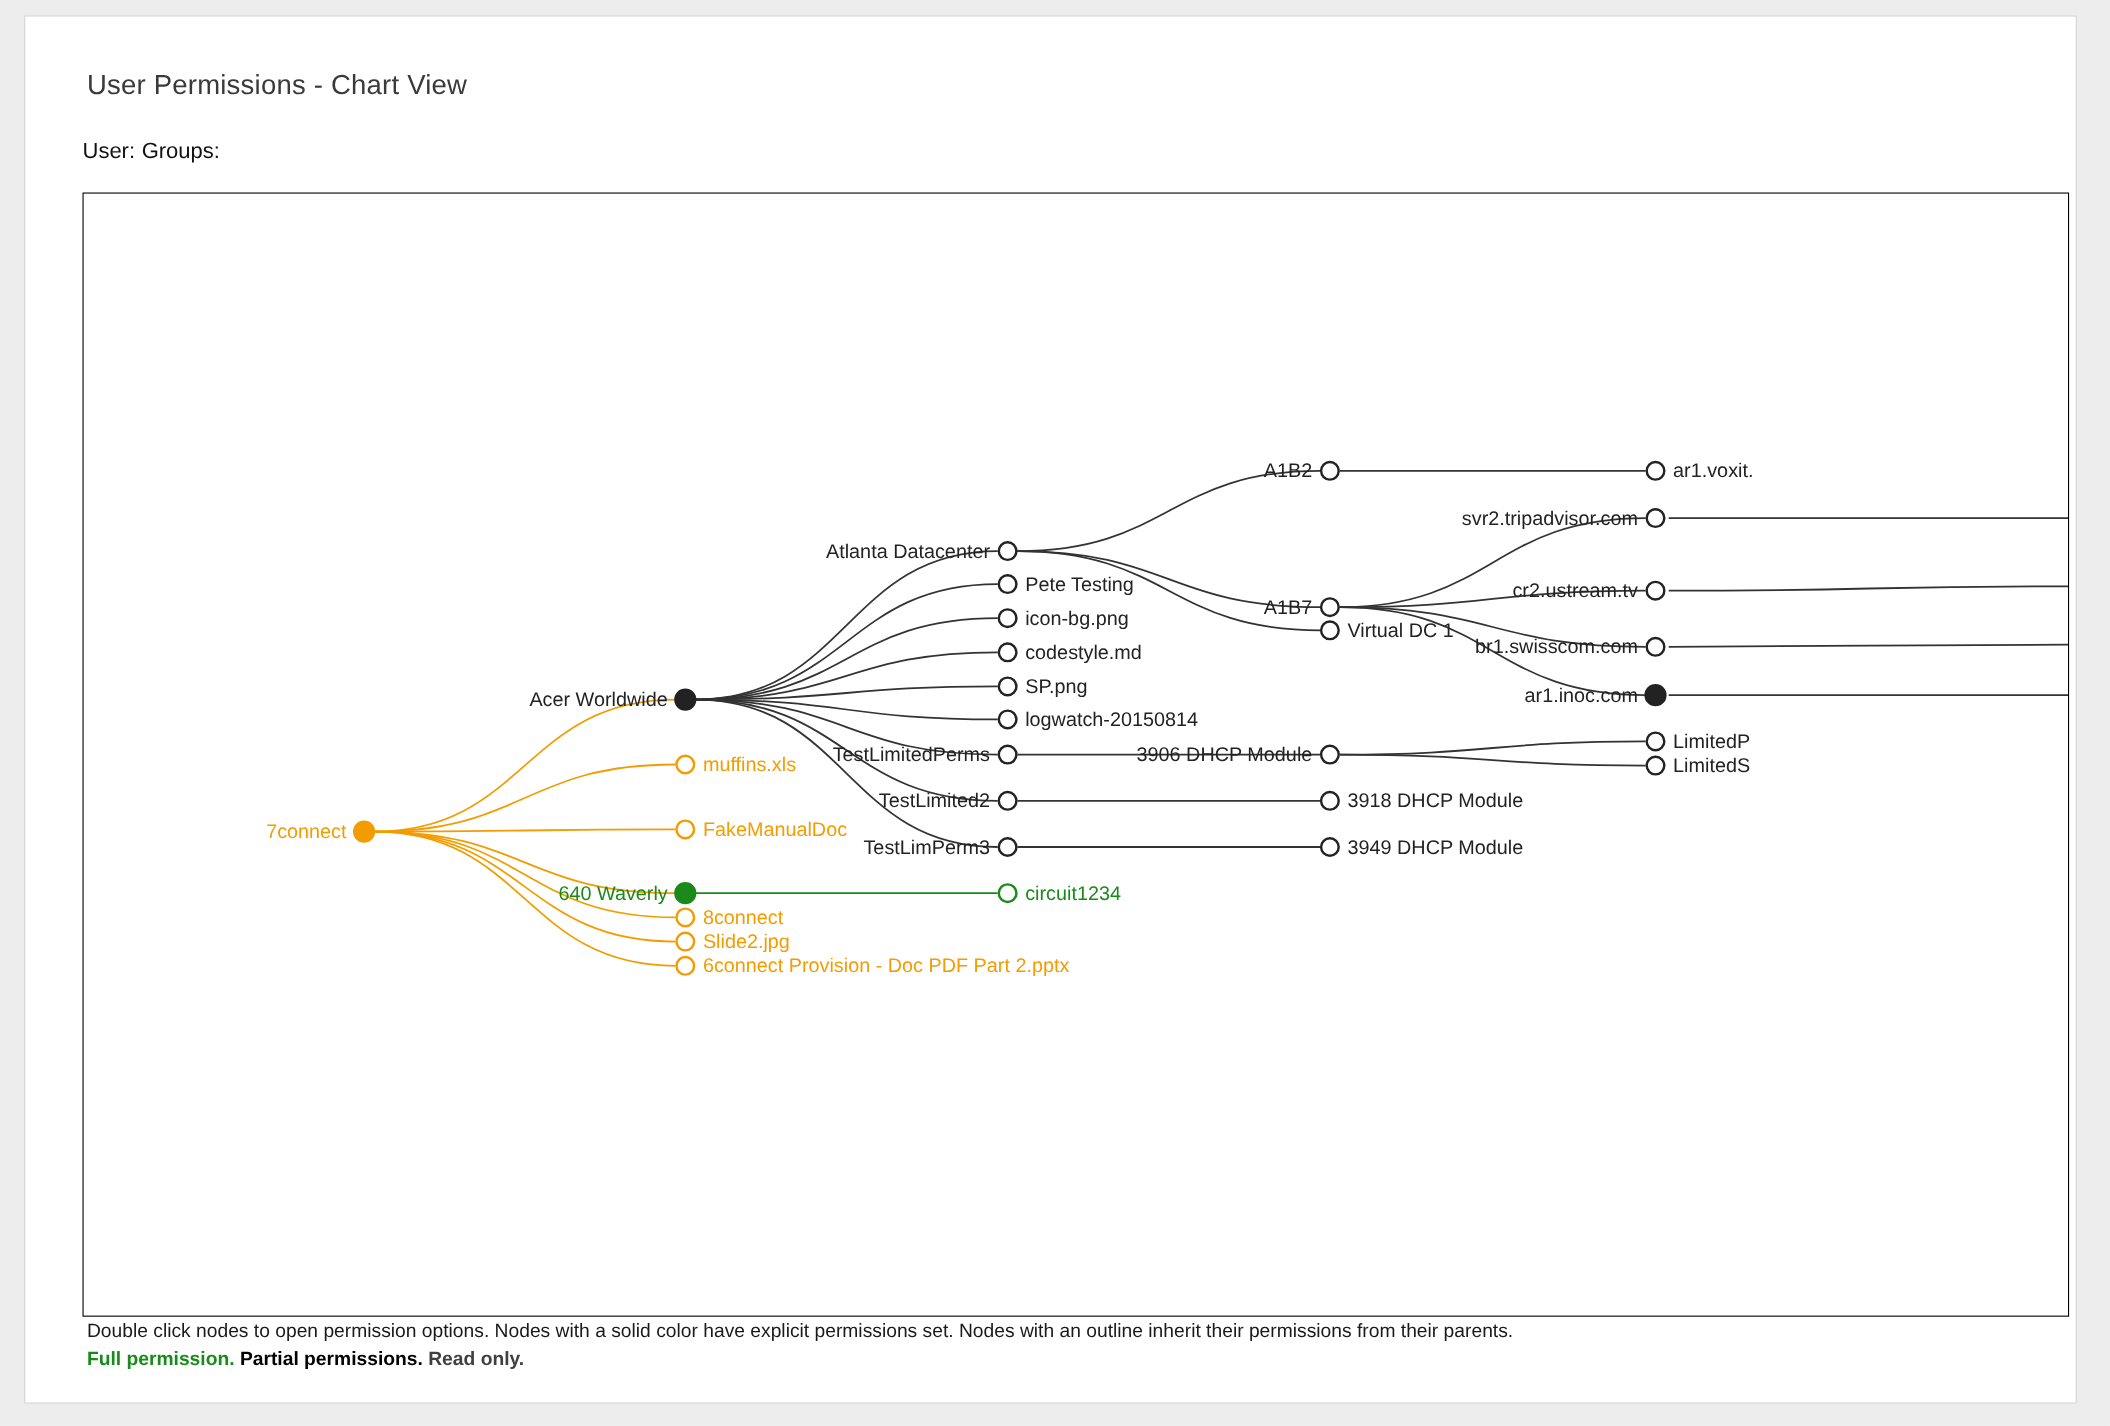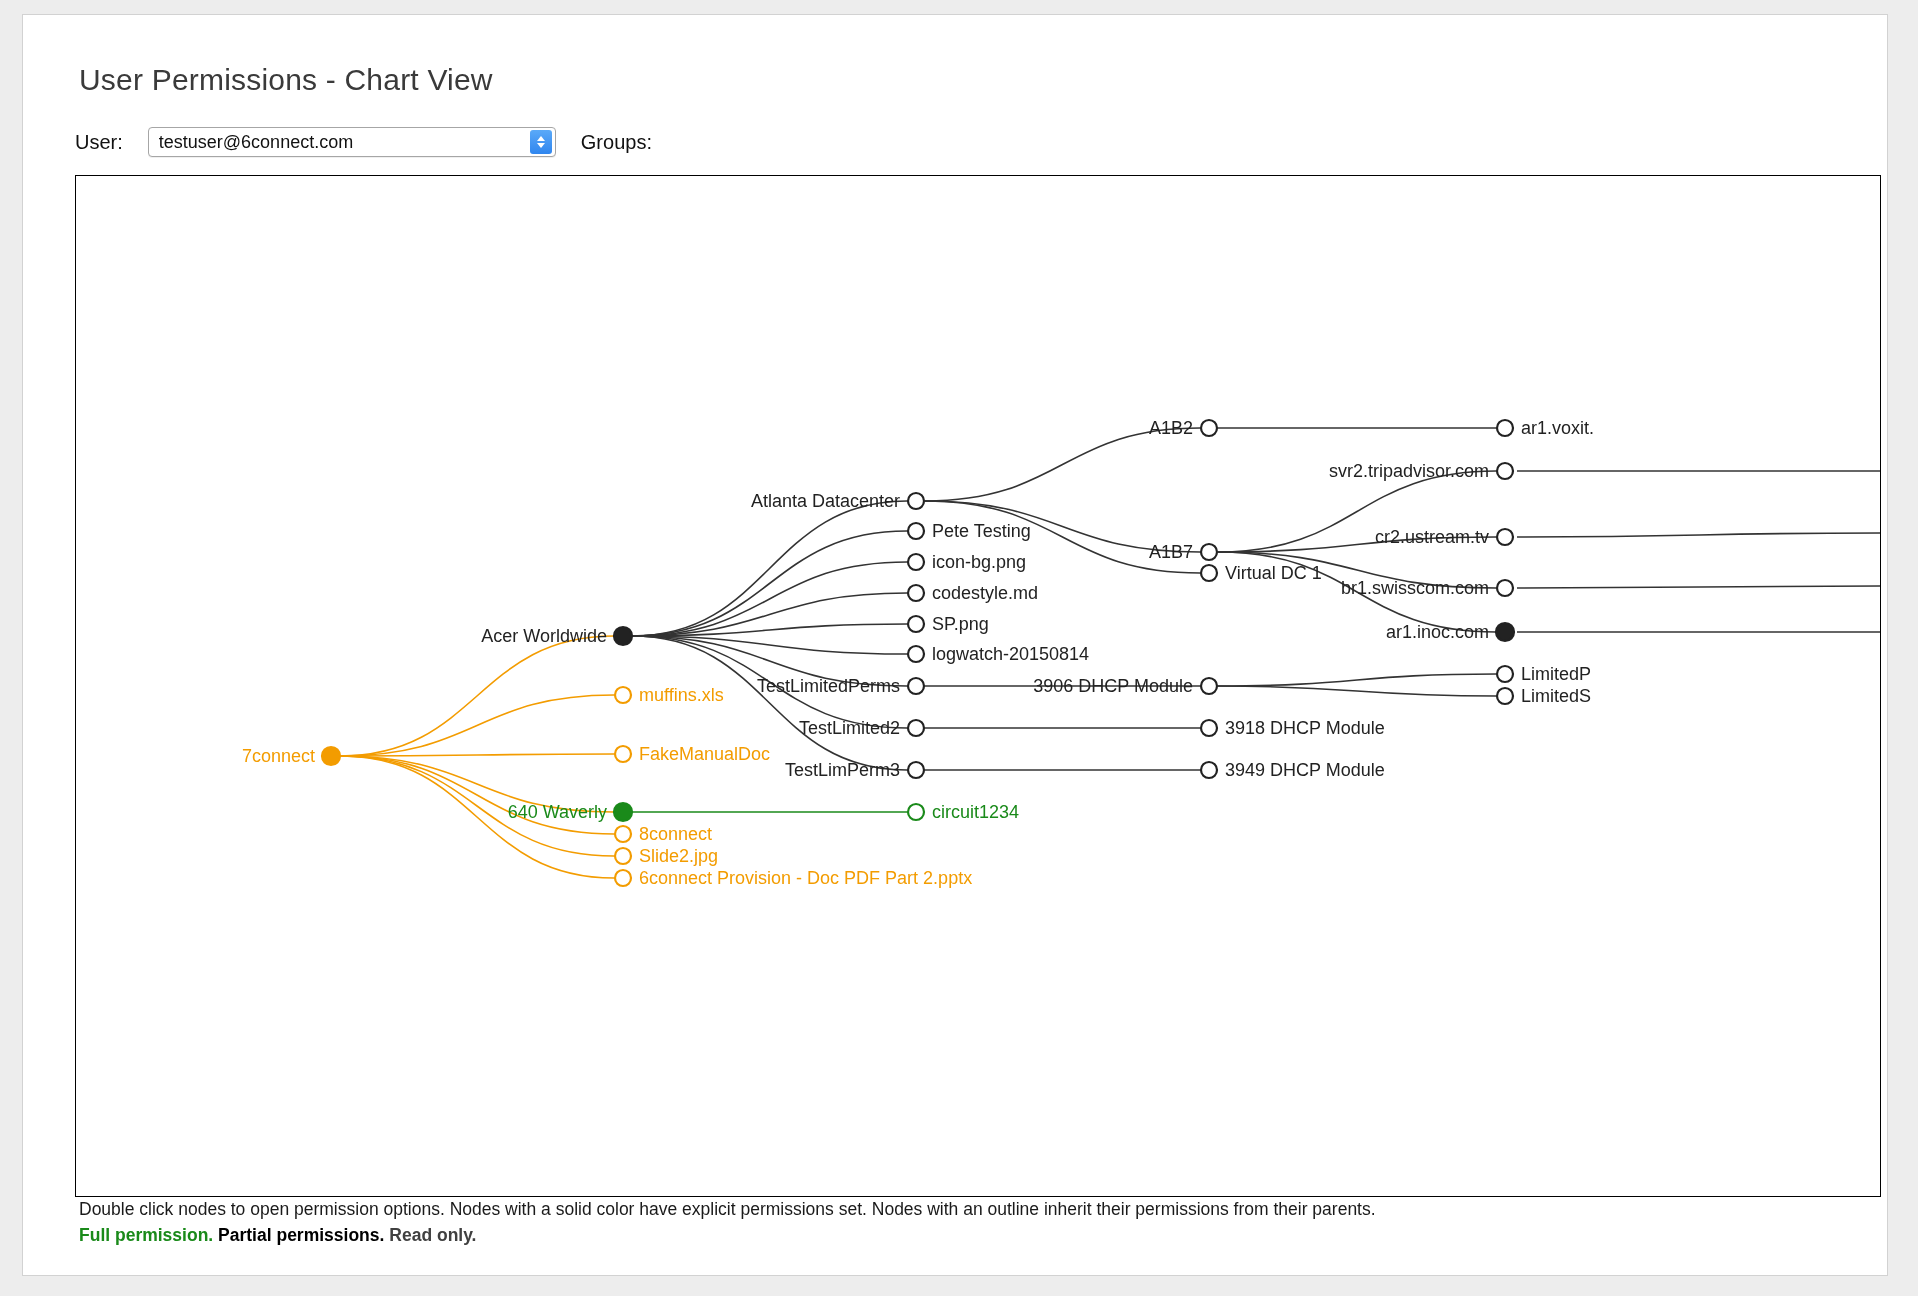--- a/index.html
+++ b/index.html
@@ -22,31 +22,31 @@
     width: 1866px;
     height: 1262px;
     background: #ffffff;
     border: 1px solid #d2d2d2;
     box-sizing: border-box;
   }
   .page-title {
     position: absolute;
     left: 56px;
     top: 48px;
-    font-size: 30px;
+    font-size: 25px;
     color: #3a3a3a;
     letter-spacing: 0.2px;
   }
   .controls {
     position: absolute;
     left: 52px;
     top: 112px;
     display: flex;
     align-items: center;
-    gap: 25px;
+    gap: 6px;
     font-size: 20px;
     color: #1a1a1a;
     justify-content: flex-end;
   }
   .ctrl-label { font-size: 20px; color: #111; }
   .select-box {
     position: relative;
     height: 30px;
     border: 1px solid #a6a6a6;
     border-radius: 4px;
@@ -110,29 +110,20 @@
 </head>
 <body>
 
 <div id="root">
   <div class="panel">
 
     <div class="page-title">User Permissions - Chart View</div>
 
     <div class="controls">
       <span class="ctrl-label">User:</span>
-      <div class="select-box select-user">
-        <span class="sel-text">testuser@6connect.com</span>
-        <span class="stepper">
-          <svg width="12" height="18" viewBox="0 0 12 18" aria-hidden="true">
-            <polygon points="6,3 10,8 2,8" fill="#ffffff"></polygon>
-            <polygon points="6,15 10,10 2,10" fill="#ffffff"></polygon>
-          </svg>
-        </span>
-      </div>
       <span class="ctrl-label">Groups:</span>
     </div>
 
     <div class="chart-frame">
       <svg id="chart-svg" width="1806" height="1022" viewBox="0 0 1806 1022">
         <g id="links-layer">
             <path d="M264,580 C401,580 401,460 538,460" fill="none" stroke="#f39c00" stroke-width="1.6"></path>
             <path d="M264,580 C401,580 401,519 538,519" fill="none" stroke="#f39c00" stroke-width="1.6"></path>
             <path d="M264,580 C401,580 401,578 538,578" fill="none" stroke="#f39c00" stroke-width="1.6"></path>
             <path d="M264,580 C401,580 401,636 538,636" fill="none" stroke="#f39c00" stroke-width="1.6"></path>

